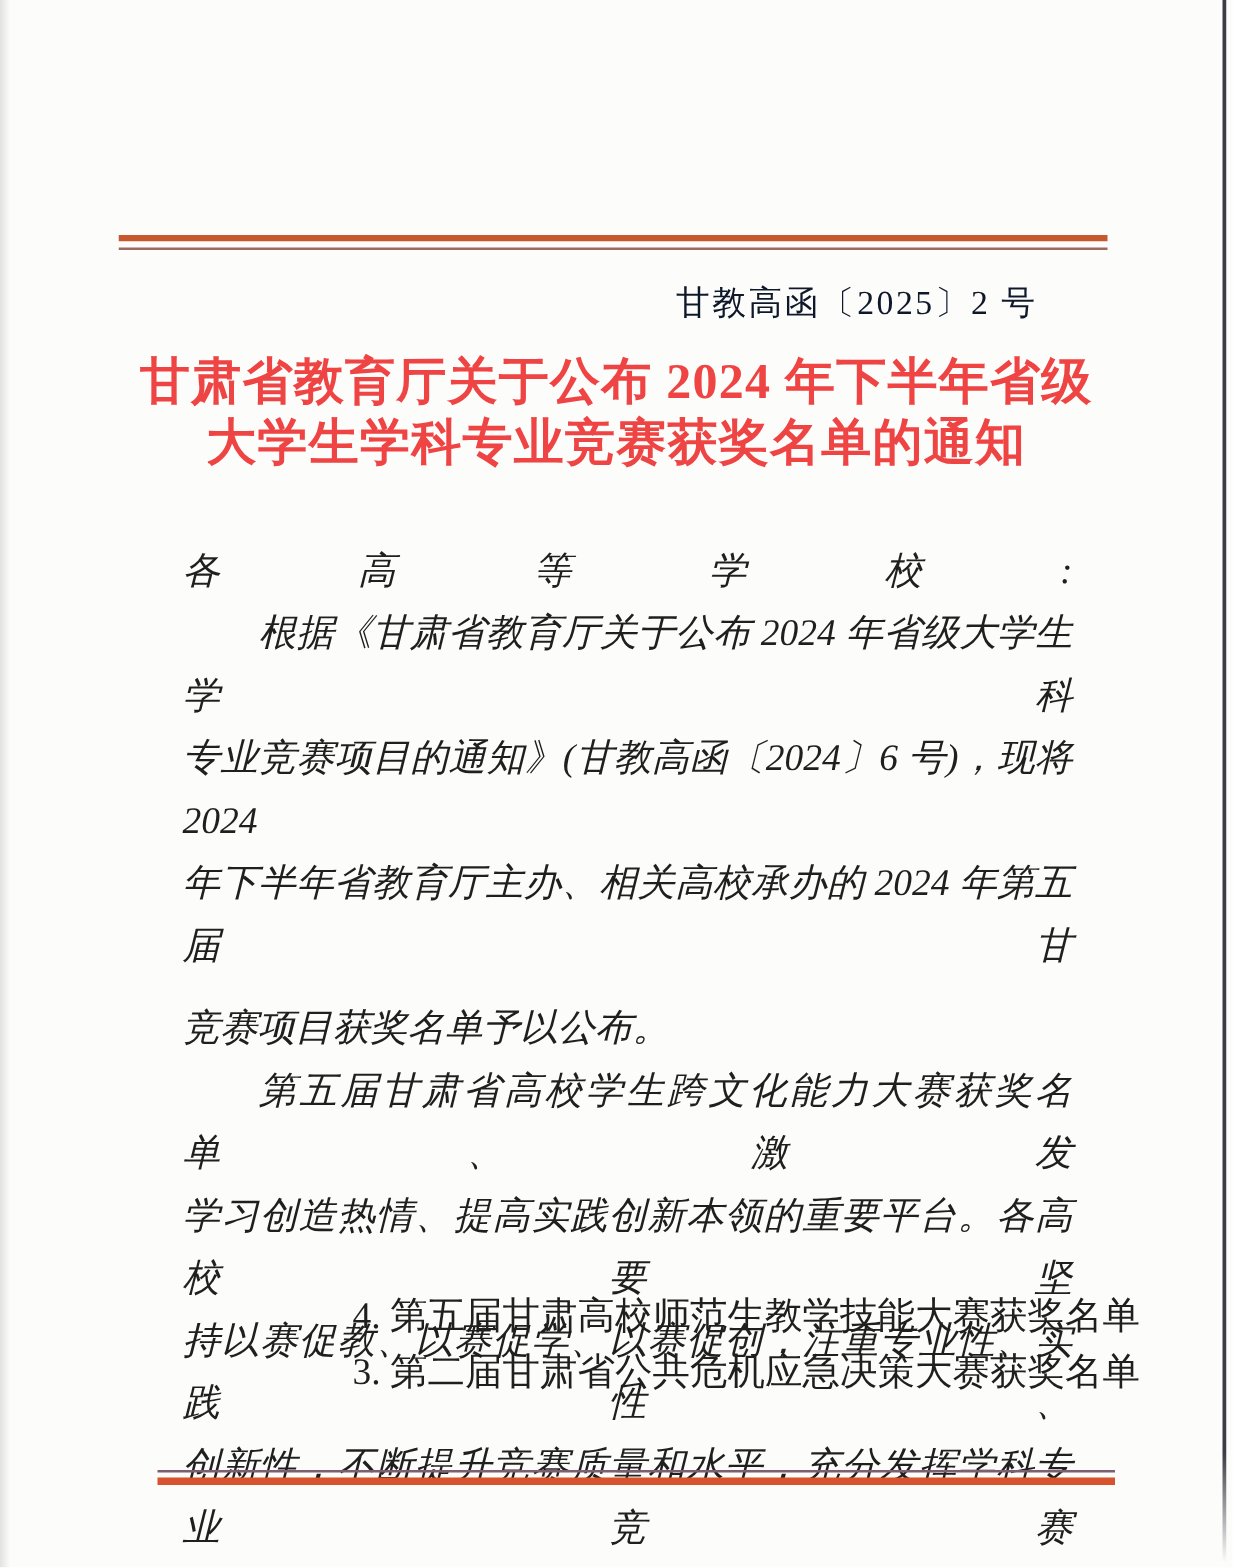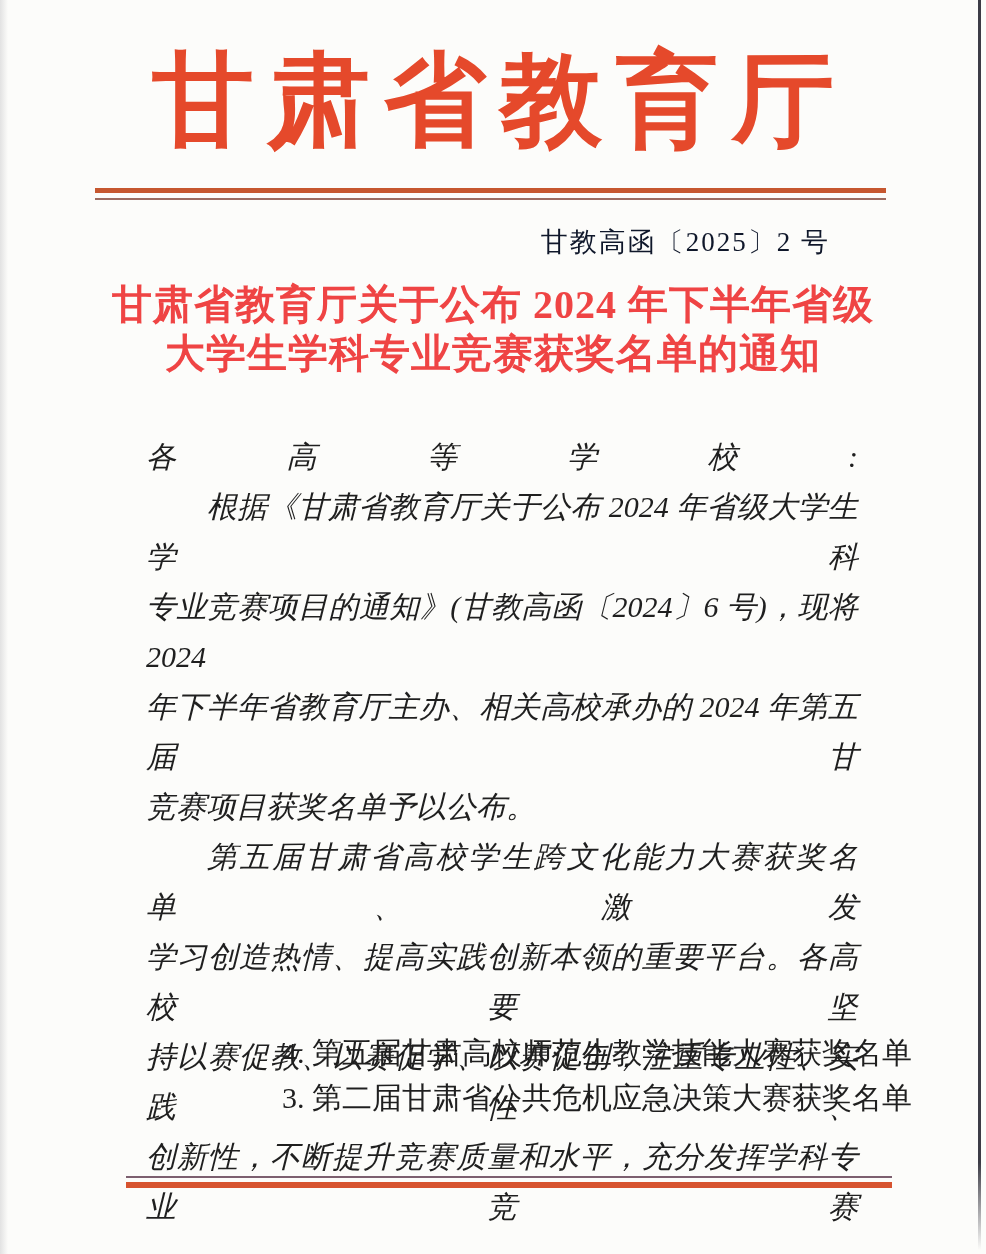--- a/index.html
+++ b/index.html
@@ -47,21 +47,21 @@
     text-align: center; font-size: 40px; line-height: 49px;
     font-weight: 700; color: #ef4444; letter-spacing: 1px;
   }
   
   .body-text {
     position: absolute; top: 432px; left: 146px; width: 712px;
     font-size: 30px; line-height: 50px; color: #1f1f1f;
   }
   .body-line { text-align: justify; text-align-last: justify; font-style: italic; }
   .body-line.start { text-indent: 61px; }
-  .body-line.end { text-align: right; text-align-last: left; }
+  .body-line.end { text-align: right; text-align-last: left; margin-top: 16px; }
   .salutation { text-align: left; }
   
   .attachments {
     position: absolute; top: 1030px; left: 198px;
     font-size: 30px; line-height: 45px; color: #1f1f1f;
   }
   .att-row { display: flex; }
   .att-label { flex: none; width: 84px; }
   .att-item { flex: none; white-space: nowrap; }
   
@@ -74,21 +74,20 @@
     background: var(--footer-thick, #d7532f);
   }
 </style>
 </head>
 <body>
 
 <div class="page">
   <div class="left-edge"></div>
   <div class="right-border"></div>
 
-  <h1 class="agency">甘肃省教育厅</h1>
   <div class="rule-thick"></div>
   <div class="rule-thin"></div>
 
   <div class="doc-number">甘教高函〔2025〕2 号</div>
 
   <h2 class="title">
     <div>甘肃省教育厅关于公布 2024 年下半年省级</div>
     <div>大学生学科专业竞赛获奖名单的通知</div>
   </h2>
 

